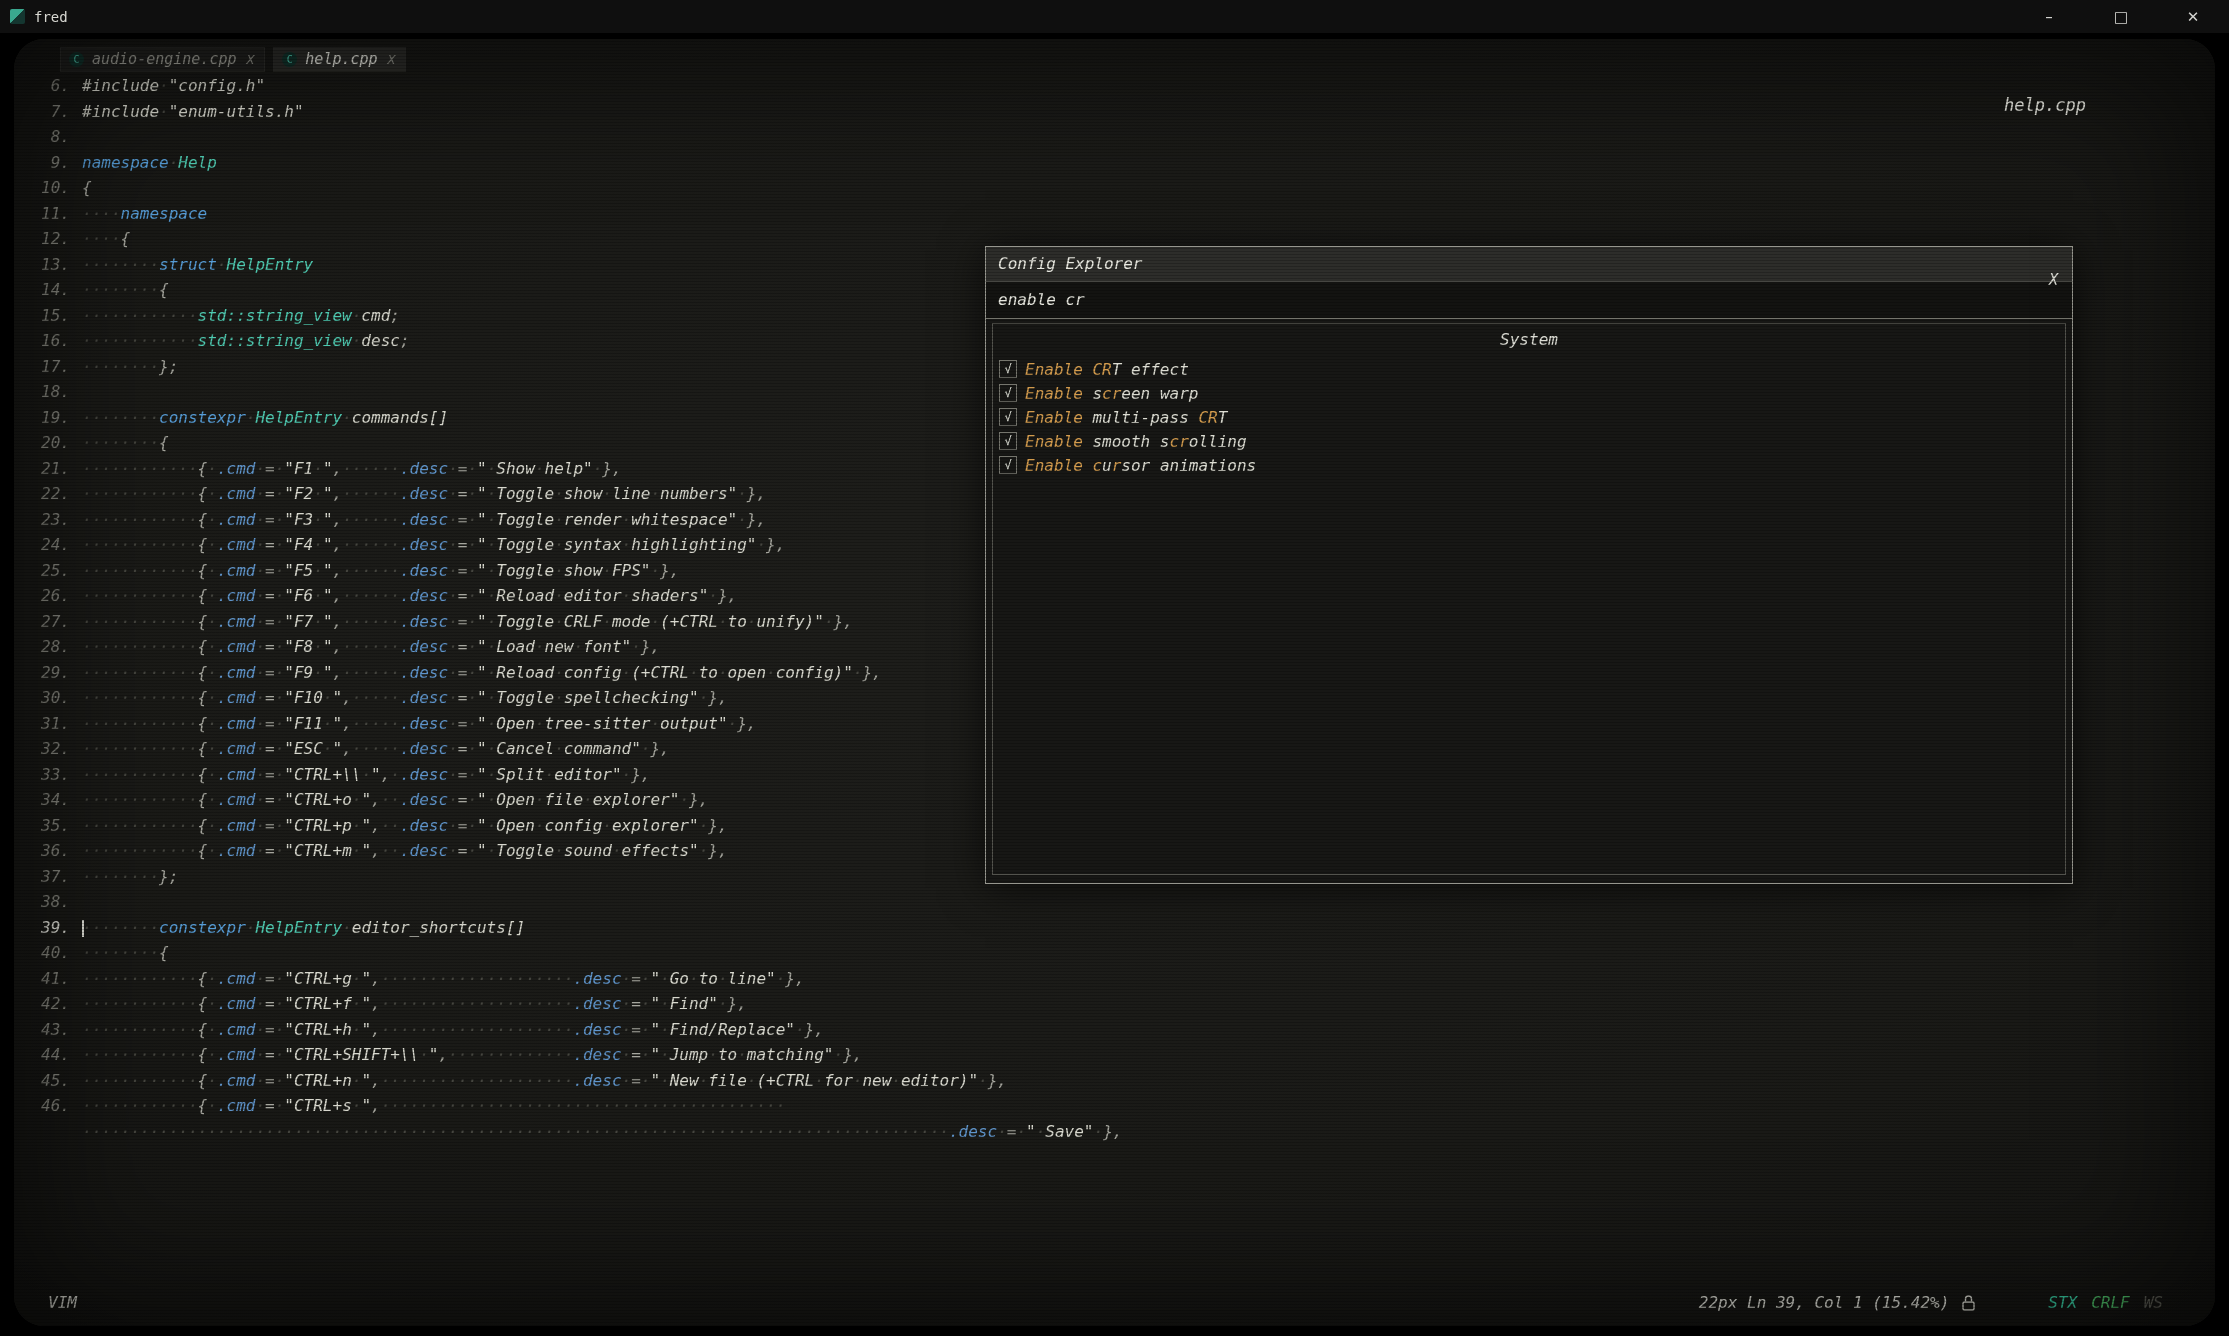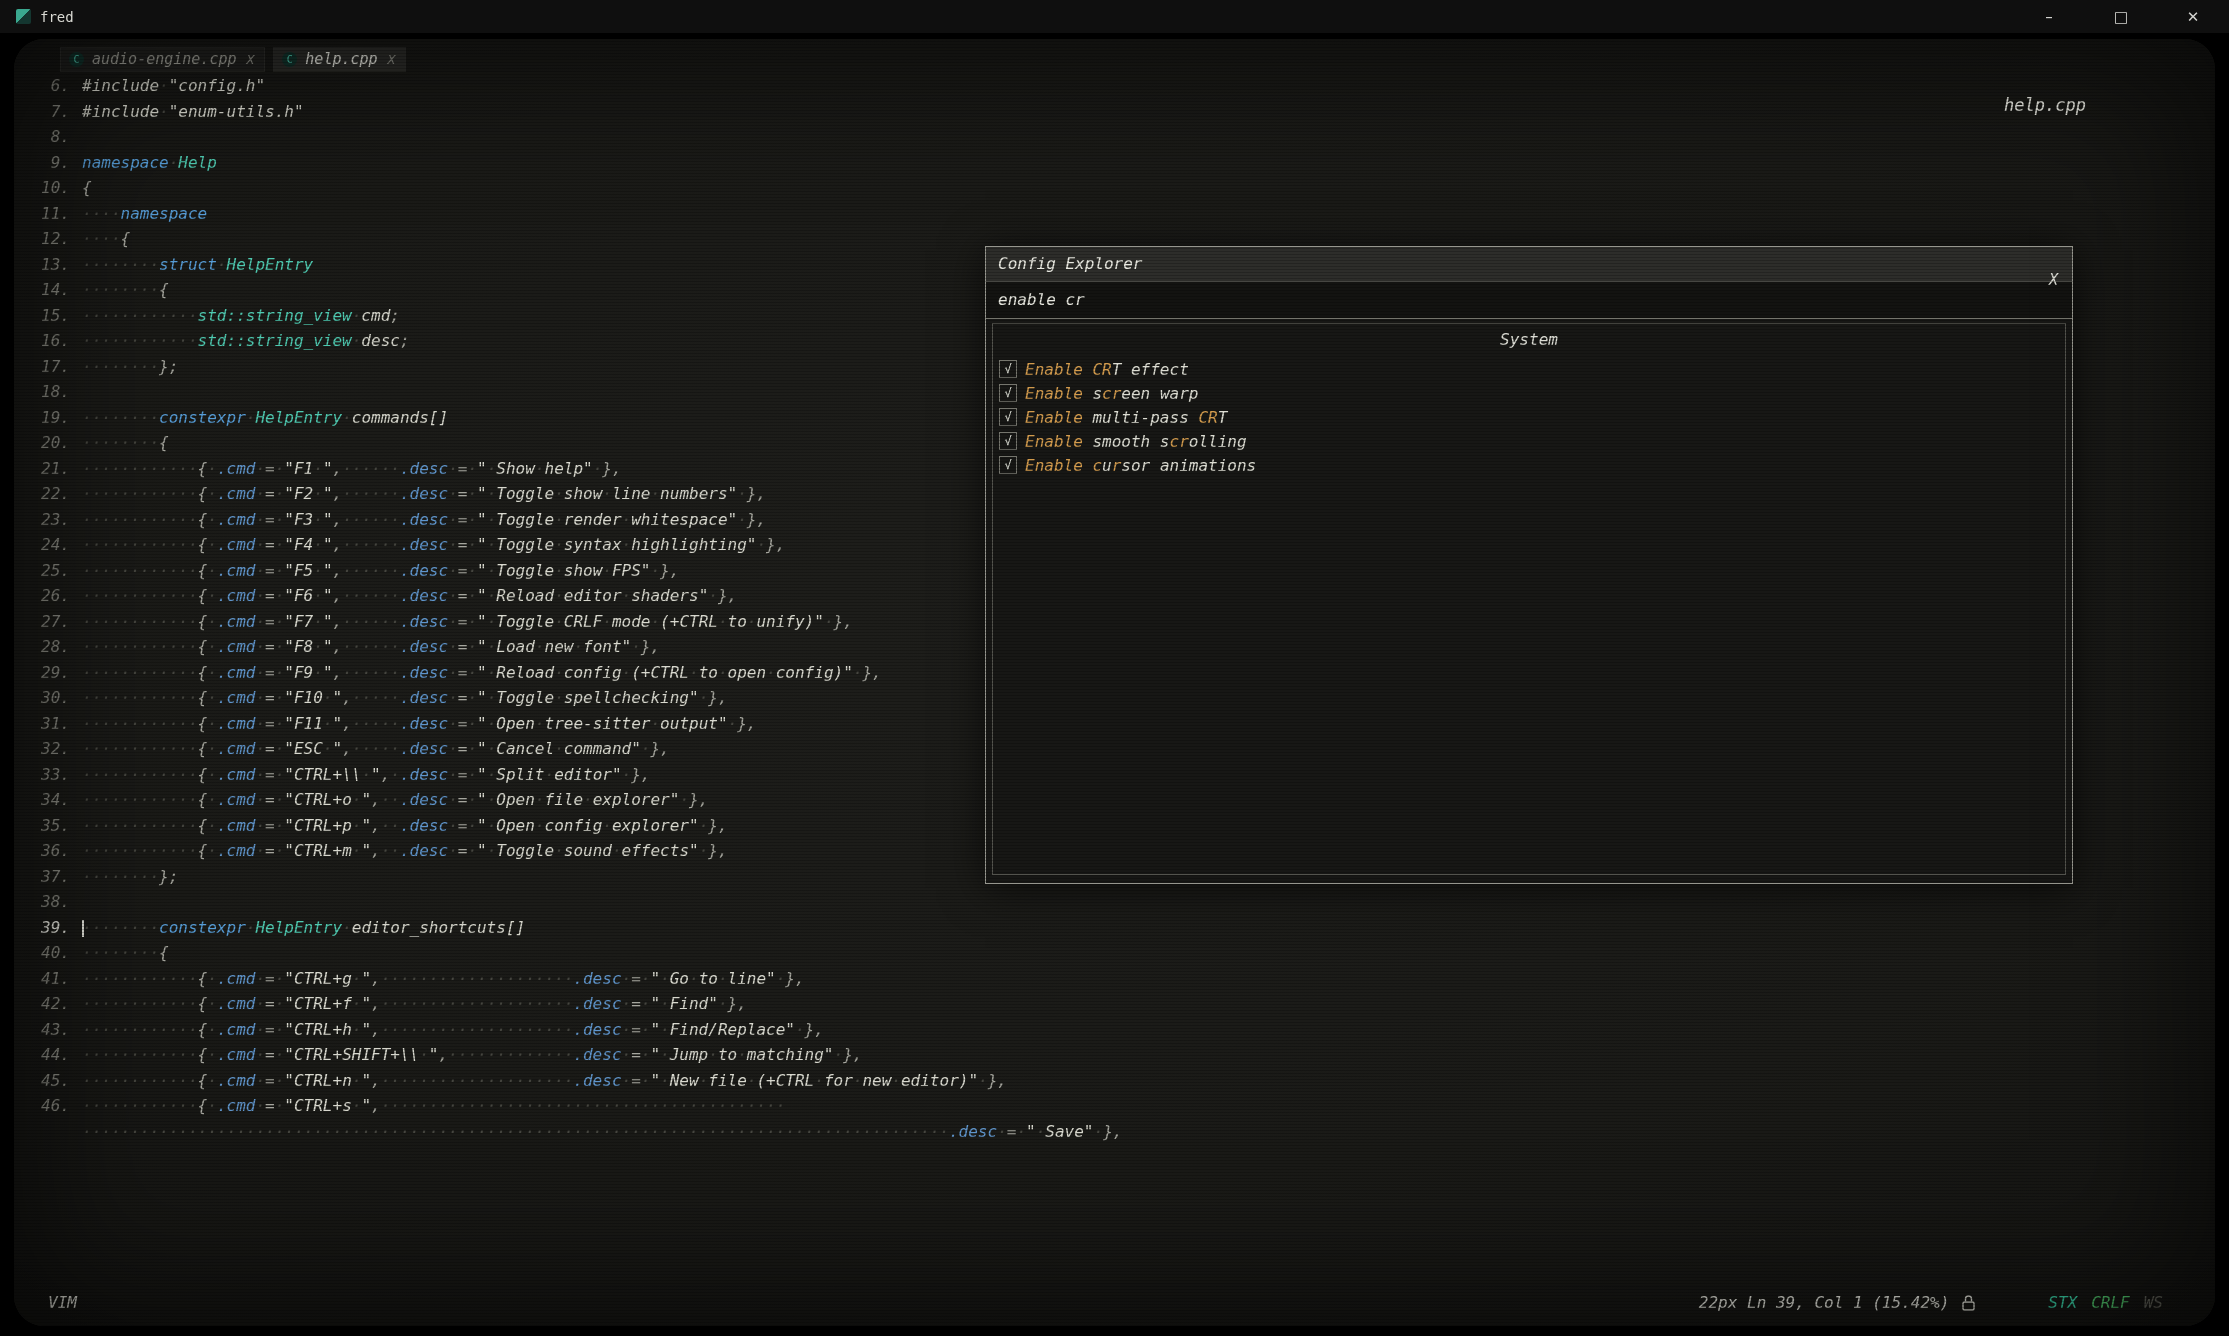--- a/index.html
+++ b/index.html
@@ -1,19 +1,19 @@
 <!DOCTYPE html>
 <html><head>
 <meta charset="utf-8">
 <style>
   html,body{margin:0;padding:0;background:#000;}
   body{width:2229px;height:1336px;position:relative;overflow:hidden;font-family:"DejaVu Sans Mono",monospace;}
 
   
-  .titlebar{height:33px;background:#0f0f0f;display:flex;align-items:center;padding-left:16px;position:relative;z-index:50;}
+  .titlebar{height:33px;background:#0f0f0f;display:flex;align-items:center;padding-left:10px;position:relative;z-index:50;}
   .app-icon{width:15px;height:15px;margin-right:9px;border-radius:2px;
     background:linear-gradient(135deg,#3aa88f 0 50%,#143630 50% 100%);display:inline-block;}
   .titlebar .title{color:#d8d8d2;font-size:14px;font-family:"DejaVu Sans Mono",monospace;}
   .win-controls{margin-left:auto;display:flex;height:100%;}
   .wbtn{width:72px;height:100%;display:flex;align-items:center;justify-content:center;
     color:#d4d4d0;font-size:15px;font-family:"DejaVu Sans",sans-serif;cursor:default;}
 
   
   .screen{position:absolute;top:33px;left:0;right:0;bottom:0;background:#000;}
   .crt{position:absolute;top:6px;left:14px;right:14px;bottom:10px;border-radius:30px;overflow:hidden;

